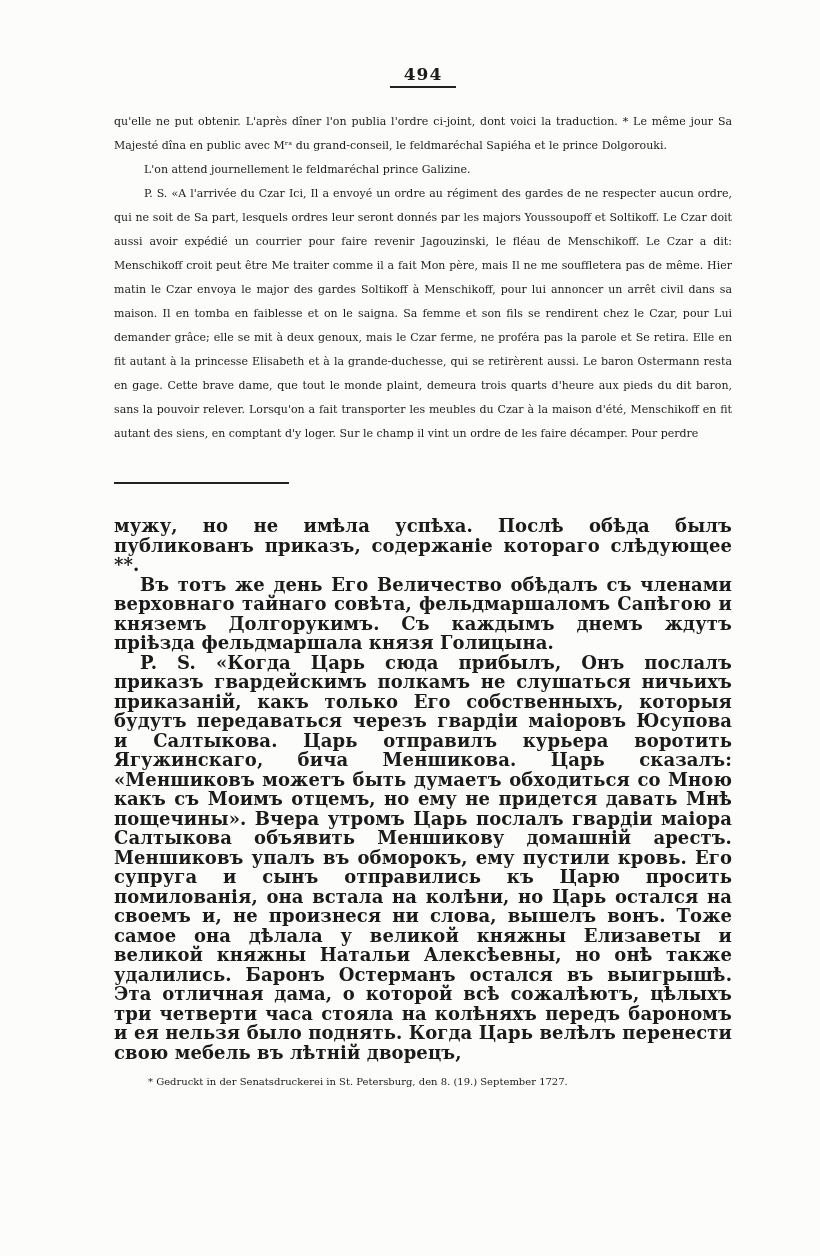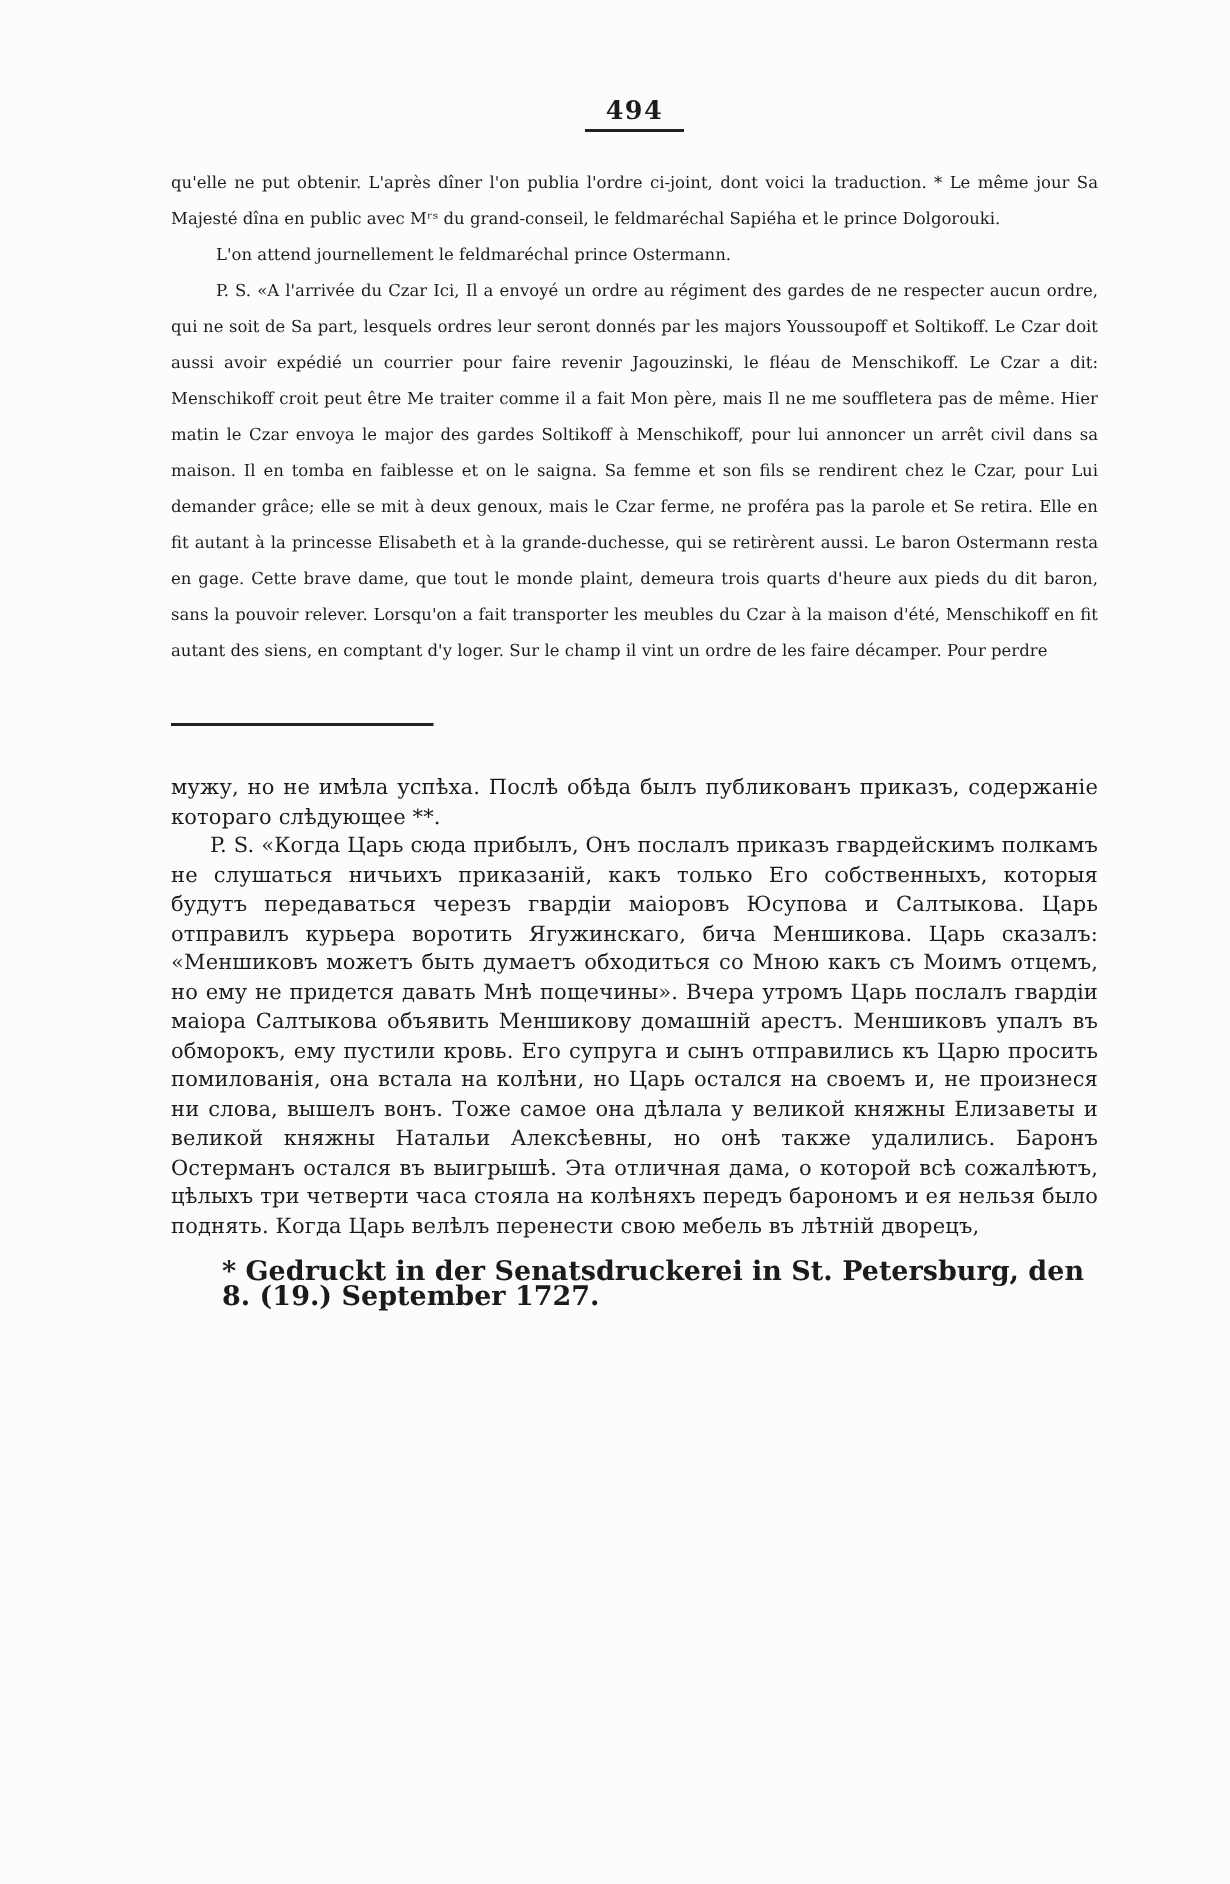--- a/index.html
+++ b/index.html
@@ -45,63 +45,64 @@
   .french p.indent {
     text-indent: 30px;
   }
   .section-rule {
     border: none;
     border-top: 2.5px solid #222;
     width: 175px;
     margin: 36px 0 26px 0;
   }
   .russian {
-    font-size: 14px;
+    font-size: 18px;
     line-height: 19.5px;
-    font-weight: normal;
+    font-weight: bold;
     text-align: justify;
     letter-spacing: 0.1px;
     margin-top: 32px;
   }
   .russian p {
     margin: 0;
   }
   .russian p.indent {
     text-indent: 26px;
   }
   .footnotes {
     margin-top: 11px;
-    font-size: 18px;
+    font-size: 10px;
     line-height: 17px;
-    font-weight: bold;
+    font-weight: normal;
   }
   .footnotes p {
     margin: 0;
     padding-left: 34px;
   }
 </style>
 </head>
 <body>
 
 <div class="page">
 
   <div class="page-header">
     <span class="page-number">494</span>
   </div>
 
   <section class="french">
     <p>qu'elle ne put obtenir. L'après dîner l'on publia l'ordre ci-joint, dont voici la traduction. * Le même jour Sa Majesté dîna en public avec Mʳˢ du grand-conseil, le feldmaréchal Sapiéha et le prince Dolgorouki.</p>
-    <p class="indent">L'on attend journellement le feldmaréchal prince Ostermann.</p>
+    <p class="indent">L'on attend journellement le feldmaréchal prince Galizine.</p>
     <p class="indent">P. S. «A l'arrivée du Czar Ici, Il a envoyé un ordre au régiment des gardes de ne respecter aucun ordre, qui ne soit de Sa part, lesquels ordres leur seront donnés par les majors Youssoupoff et Soltikoff. Le Czar doit aussi avoir expédié un courrier pour faire revenir Jagouzinski, le fléau de Menschikoff. Le Czar a dit: Menschikoff croit peut être Me traiter comme il a fait Mon père, mais Il ne me souffletera pas de même. Hier matin le Czar envoya le major des gardes Soltikoff à Menschikoff, pour lui annoncer un arrêt civil dans sa maison. Il en tomba en faiblesse et on le saigna. Sa femme et son fils se rendirent chez le Czar, pour Lui demander grâce; elle se mit à deux genoux, mais le Czar ferme, ne proféra pas la parole et Se retira. Elle en fit autant à la princesse Elisabeth et à la grande-duchesse, qui se retirèrent aussi. Le baron Ostermann resta en gage. Cette brave dame, que tout le monde plaint, demeura trois quarts d'heure aux pieds du dit baron, sans la pouvoir relever. Lorsqu'on a fait transporter les meubles du Czar à la maison d'été, Menschikoff en fit autant des siens, en comptant d'y loger. Sur le champ il vint un ordre de les faire décamper. Pour perdre</p>
   </section>
 
   <hr class="section-rule">
 
   <section class="russian">
     <p>мужу, но не имѣла успѣха. Послѣ обѣда былъ публикованъ приказъ, содержаніе котораго слѣдующее **.</p>
+    <p class="indent">Въ тотъ же день Его Величество обѣдалъ съ членами верховнаго тайнаго совѣта, фельдмаршаломъ Сапѣгою и княземъ Долгорукимъ. Съ каждымъ днемъ ждутъ пріѣзда фельдмаршала князя Голицына.</p>
     <p class="indent">P. S. «Когда Царь сюда прибылъ, Онъ послалъ приказъ гвардейскимъ полкамъ не слушаться ничьихъ приказаній, какъ только Его собственныхъ, которыя будутъ передаваться черезъ гвардіи маіоровъ Юсупова и Салтыкова. Царь отправилъ курьера воротить Ягужинскаго, бича Меншикова. Царь сказалъ: «Меншиковъ можетъ быть думаетъ обходиться со Мною какъ съ Моимъ отцемъ, но ему не придется давать Мнѣ пощечины». Вчера утромъ Царь послалъ гвардіи маіора Салтыкова объявить Меншикову домашній арестъ. Меншиковъ упалъ въ обморокъ, ему пустили кровь. Его супруга и сынъ отправились къ Царю просить помилованія, она встала на колѣни, но Царь остался на своемъ и, не произнеся ни слова, вышелъ вонъ. Тоже самое она дѣлала у великой княжны Елизаветы и великой княжны Натальи Алексѣевны, но онѣ также удалились. Баронъ Остерманъ остался въ выигрышѣ. Эта отличная дама, о которой всѣ сожалѣютъ, цѣлыхъ три четверти часа стояла на колѣняхъ передъ барономъ и ея нельзя было поднять. Когда Царь велѣлъ перенести свою мебель въ лѣтній дворецъ,</p>
   </section>
 
   <div class="footnotes">
     <p>* Gedruckt in der Senatsdruckerei in St. Petersburg, den 8. (19.) September 1727.</p>
   </div>
 
 </div>
 
 </body></html>

